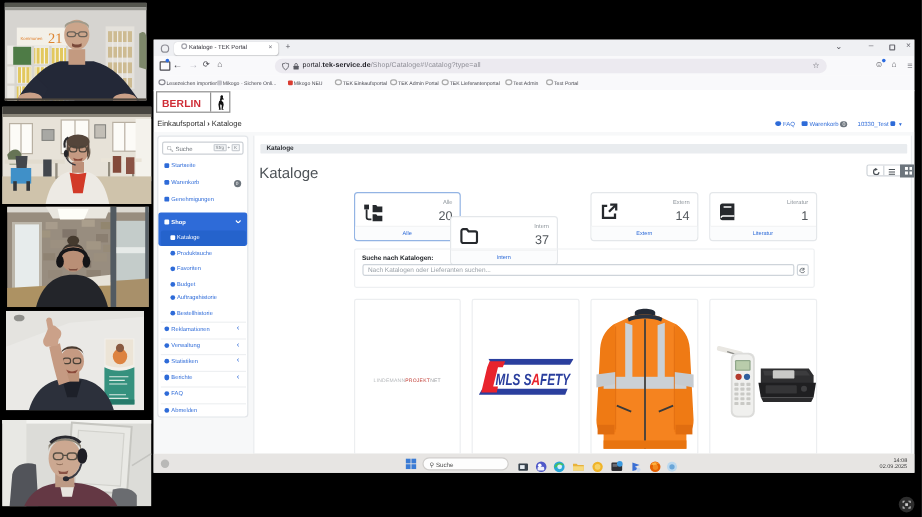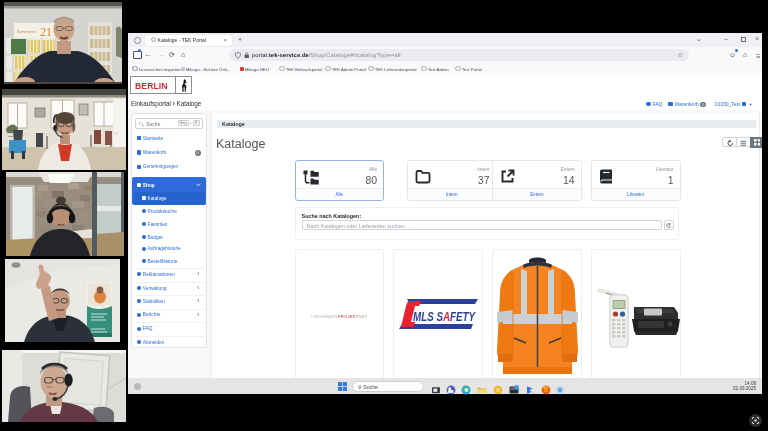--- a/index.html
+++ b/index.html
@@ -434,26 +434,26 @@
           </div>
           <div id="cards">
           <div class="card" style="left:82.6px;border:1px solid #93b4e4;">
             <svg class="abs" style="left:7px;top:8.5px;" width="16" height="15" viewBox="0 0 16 15">
    <rect x="0.5" y="0.5" width="4" height="4" fill="#26292d"></rect>
    <path d="M2.5 4.5 L2.5 11 C2.5 12.2 3.2 12.8 4.4 12.8 L6.5 12.8" fill="none" stroke="#26292d" stroke-width="1.5"></path>
    <path d="M7.5 0.8 h3 l1 1.2 h4.2 v4.8 h-8.2 z" fill="#26292d"></path>
    <path d="M7.5 8.6 h3 l1 1.2 h4.2 v4.6 h-8.2 z" fill="#26292d"></path>
                 </svg>
             <div class="clabel">Alle</div>
-            <div class="cnum">80</div>
+            <div class="cnum">20</div>
             <div class="cfoot">
                   <span>Alle</span>
                 </div>
           </div>
-          <div class="card" style="left:195px;">
+          <div class="card" style="left:163px;margin-top:20px;">
             <svg class="abs" style="left:7px;top:9px;" width="16" height="14" viewBox="0 0 16 14">
    <path d="M1.5 2.5 C1.5 1.7 2.2 1 3 1 L6 1 L7.5 2.8 L13 2.8 C13.8 2.8 14.5 3.5 14.5 4.3 L14.5 11 C14.5 11.8 13.8 12.5 13 12.5 L3 12.5 C2.2 12.5 1.5 11.8 1.5 11 Z" fill="none" stroke="#26292d" stroke-width="1.8"></path>
                 </svg>
             <div class="clabel">Intern</div>
             <div class="cnum">37</div>
             <div class="cfoot">
                   <span>Intern</span>
                 </div>
           </div>
           <div class="card" style="left:280.2px;">

